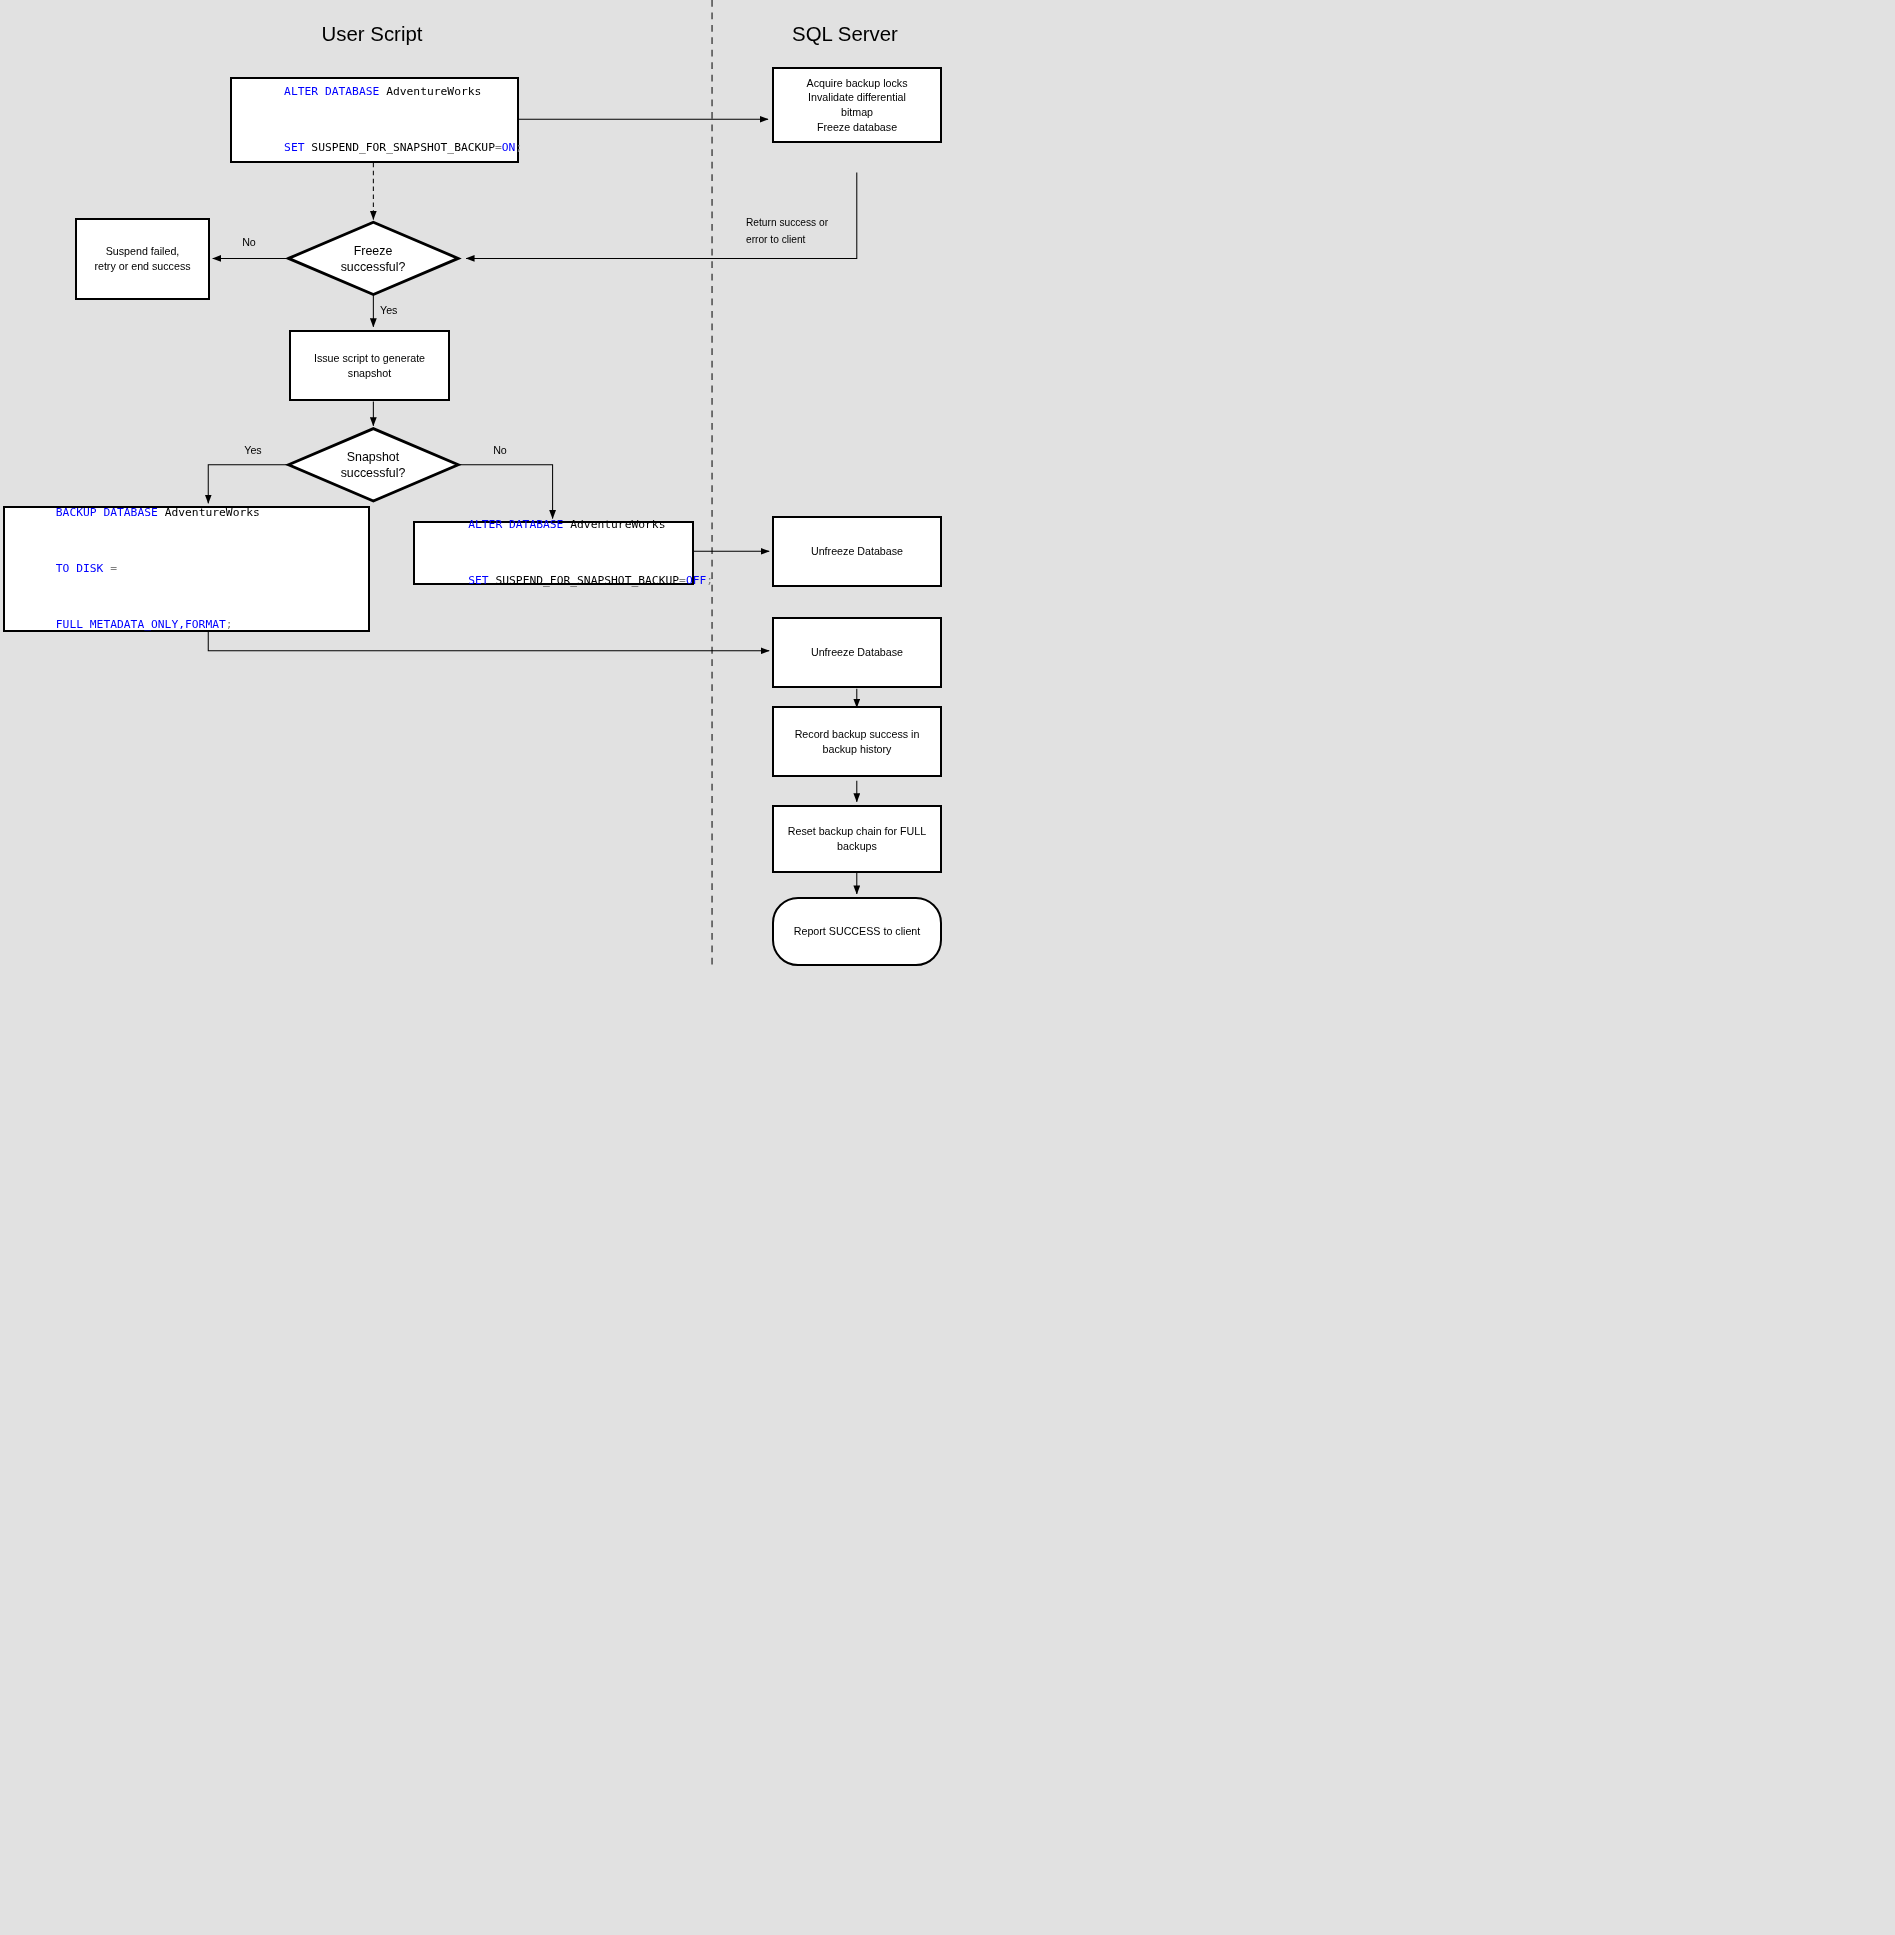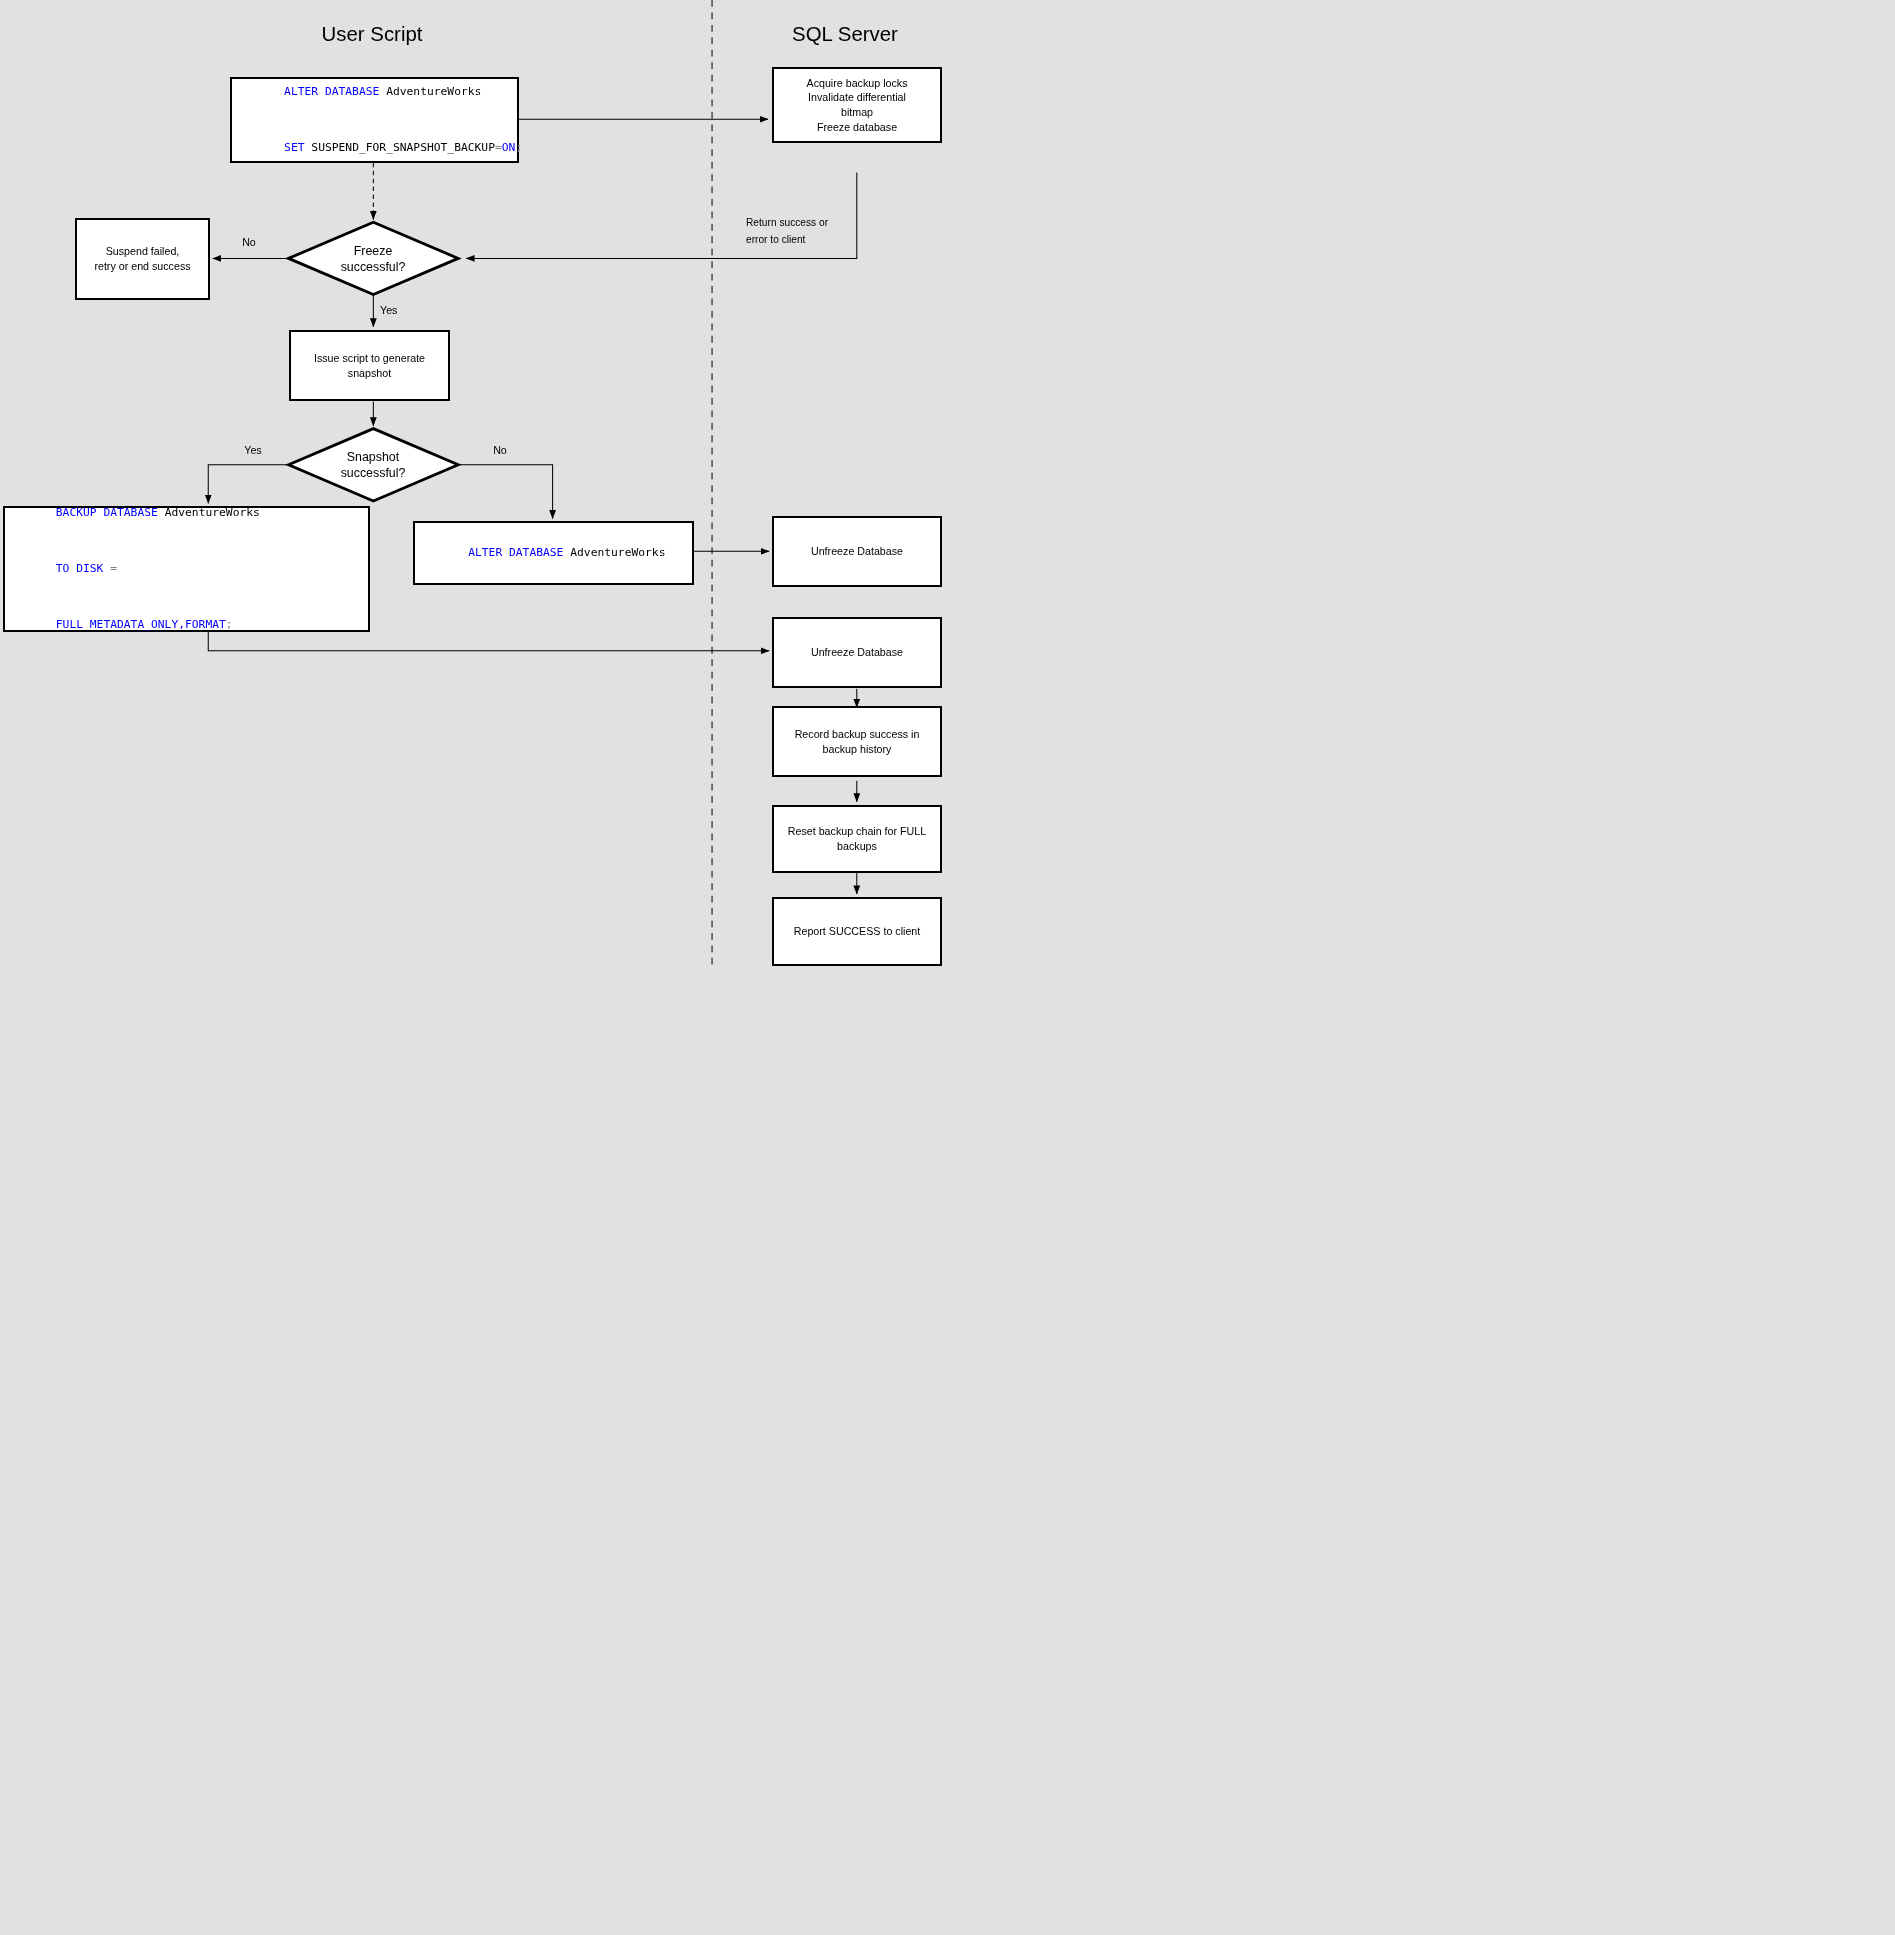--- a/index.html
+++ b/index.html
@@ -104,20 +104,23 @@
     </div>
     <div class="code-line">
       <span class="c-keyword">FULL METADATA_ONLY,FORMAT</span><span class="c-operator">;</span>
     </div>
   </div>
 
   <div class="node code-node" style="left:413px;top:521px;width:281px;height:64px;padding-left:12.4px;">
     <div class="code-line">
       <span class="c-keyword">ALTER DATABASE </span><span class="c-identifier">AdventureWorks</span>
     </div>
+    <div class="code-line">
+      <span class="c-keyword">SET </span><span class="c-identifier">SUSPEND_FOR_SNAPSHOT_BACKUP</span><span class="c-operator">=</span><span class="c-keyword">OFF</span><span class="c-operator">;</span>
+    </div>
   </div>
 
   <div class="diamond-text" style="left:288px;top:243px;width:170px;">
     <div>Freeze</div>
     <div>successful?</div>
   </div>
   <div class="diamond-text" style="left:288px;top:449px;width:170px;">
     <div>Snapshot</div>
     <div>successful?</div>
   </div>
@@ -150,18 +153,18 @@
   <div class="node label-node" style="left:772px;top:706px;width:170px;height:71px;">
     <div>Record backup success in</div>
     <div>backup history</div>
   </div>
 
   <div class="node label-node" style="left:772px;top:805px;width:170px;height:68px;">
     <div>Reset backup chain for FULL</div>
     <div>backups</div>
   </div>
 
-  <div class="node label-node" style="left:772px;top:897px;width:170px;height:69px;">
+  <div class="node label-node" style="left:772px;top:897px;width:170px;height:69px;border-radius:26px;">
     <div>Report SUCCESS to client</div>
   </div>
 
 </div>
 
 
 </body></html>

